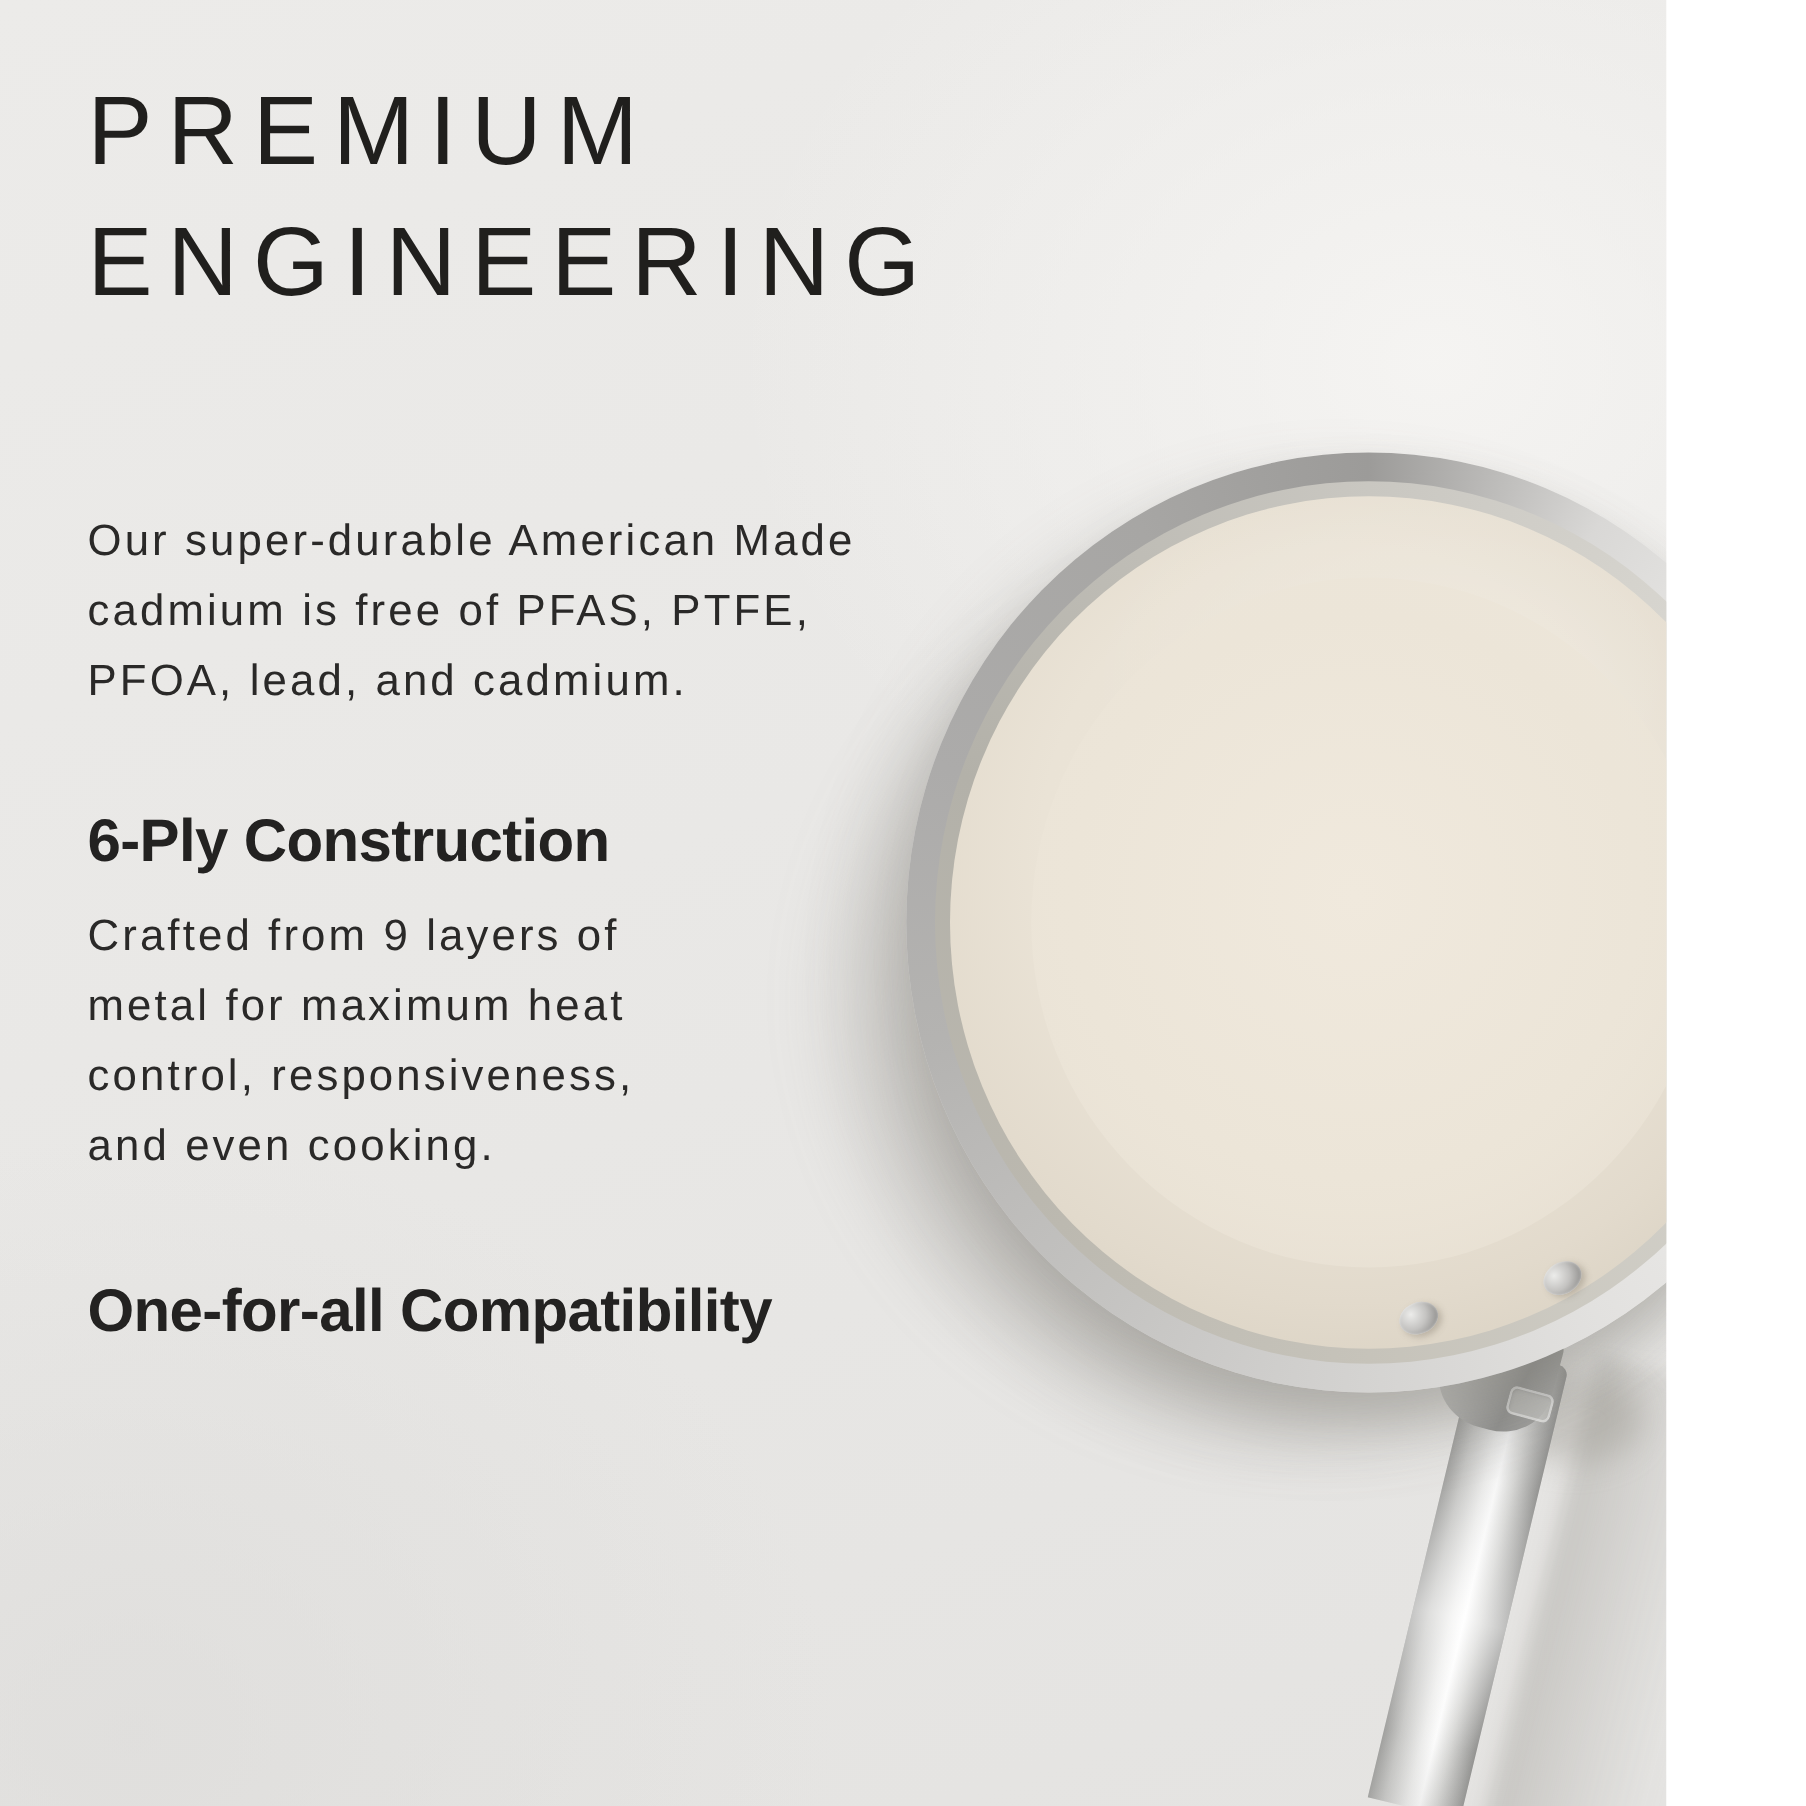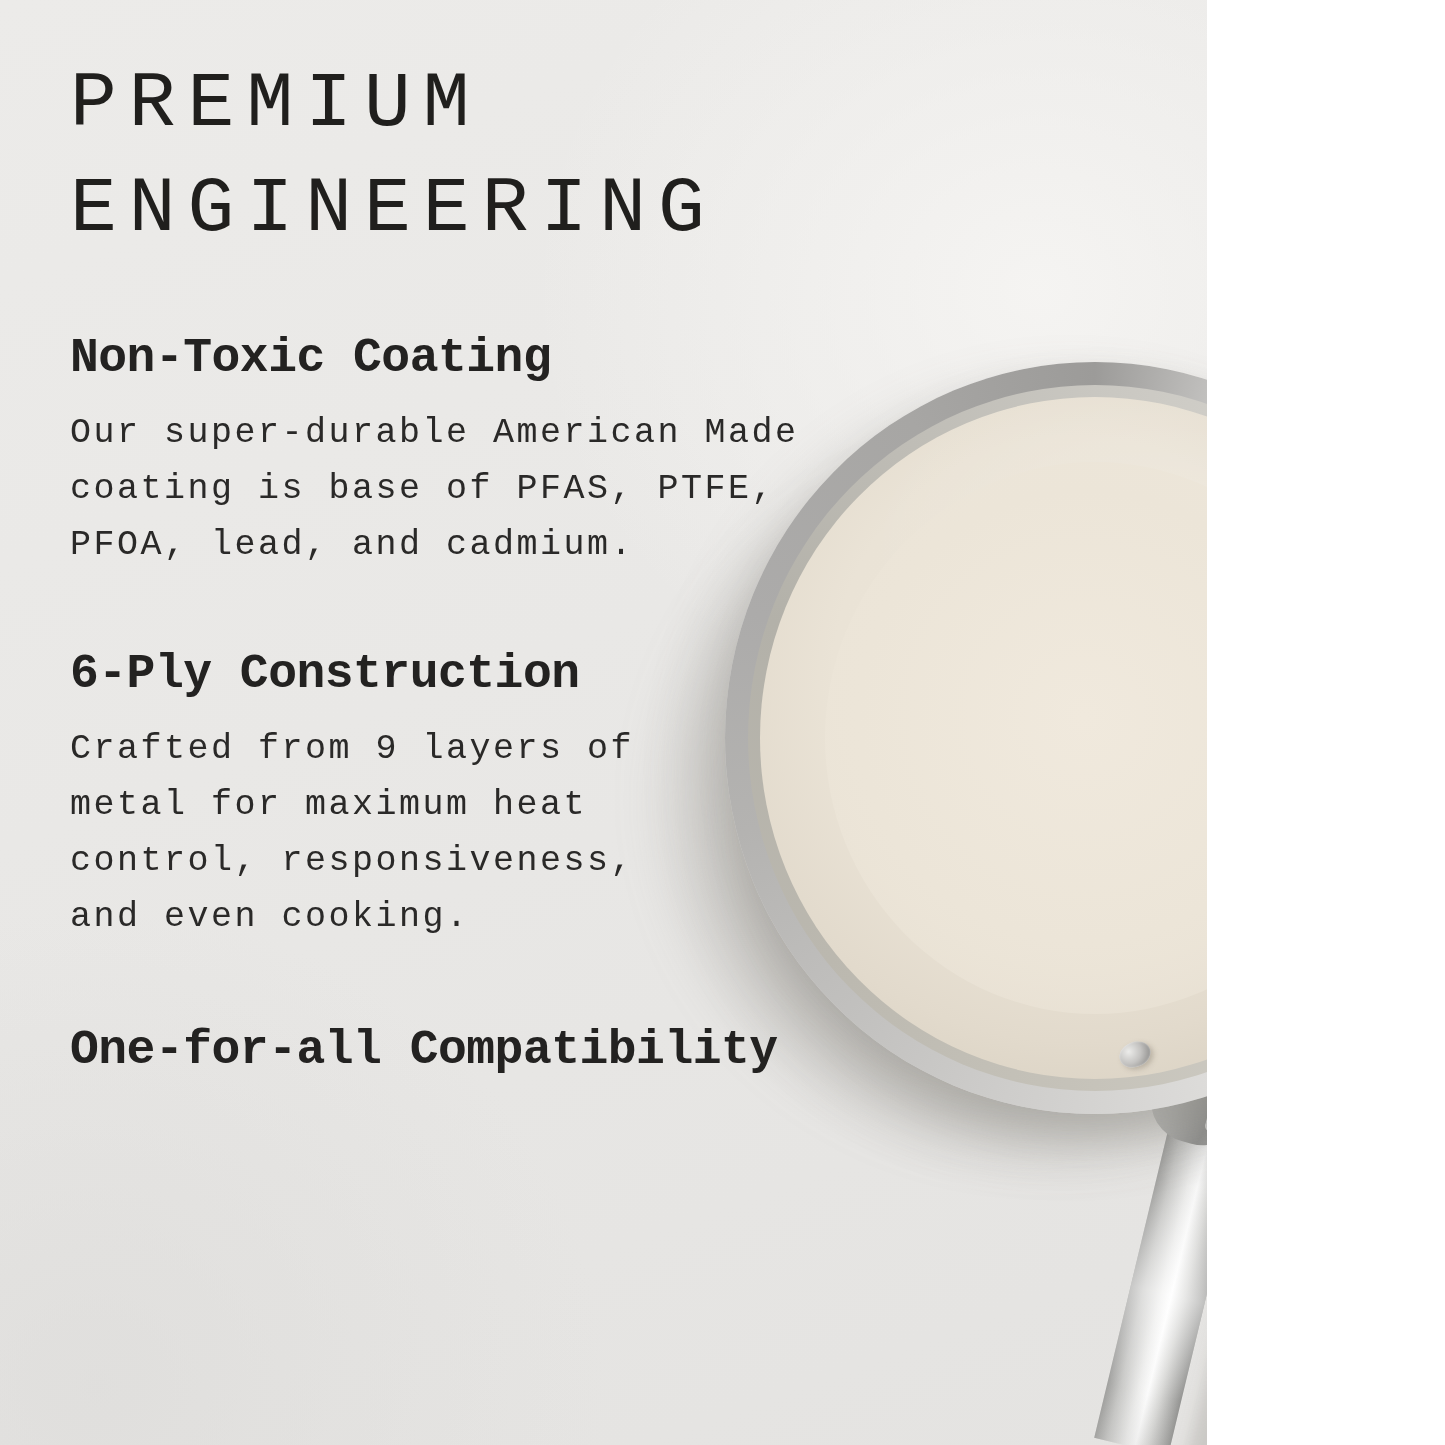--- a/index.html
+++ b/index.html
@@ -1,24 +1,24 @@
 <!DOCTYPE html>
 <html><head>
 <meta charset="utf-8">
 <style>
   html,body{margin:0;padding:0;}
   #stage{
     position:relative;
-    width:1207px;height:1445px;
+    width:1333px;height:1445px;
     overflow:hidden;
     background:
       radial-gradient(60% 45% at 86% 20%, rgba(246,245,243,.9) 0%, rgba(246,245,243,0) 70%),
       radial-gradient(70% 55% at 8% 96%, rgba(221,220,218,.7) 0%, rgba(221,220,218,0) 60%),
       linear-gradient(160deg,#ecebe9 0%, #e9e8e6 45%, #e4e3e1 100%);
-    font-family:Liberation Mono, monospace;
+    font-family:Liberation Sans, sans-serif;
     color:#262524;
   }
   .txt{position:absolute;left:70px;white-space:pre-line;}
   .page-title{
     top:52px;
     font-size:78px;line-height:105px;letter-spacing:12px;
     font-weight:normal;color:#201f1d;
   }
   .sec-heading{
     position:absolute;left:70px;
@@ -137,23 +137,22 @@
     <div class="pan-wall"></div>
     <div class="pan-floor"></div>
   </div>
   <div class="rivet" id="rivet-1"></div>
   <div class="rivet" id="rivet-2"></div>
 
   <div class="text-layer">
     <div class="txt page-title">PREMIUM
 ENGINEERING</div>
 
-    <div class="sec-heading" id="h1">Non-Toxic Coating</div>
     <div class="sec-body" id="b1">Our super-durable American Made
-coating is base of PFAS, PTFE,
+cadmium is free of PFAS, PTFE,
 PFOA, lead, and cadmium.</div>
 
     <div class="sec-heading" id="h2">6-Ply Construction</div>
     <div class="sec-body" id="b2">Crafted from 9 layers of
 metal for maximum heat
 control, responsiveness,
 and even cooking.</div>
 
     <div class="sec-heading" id="h3">One-for-all Compatibility</div>
   </div>

